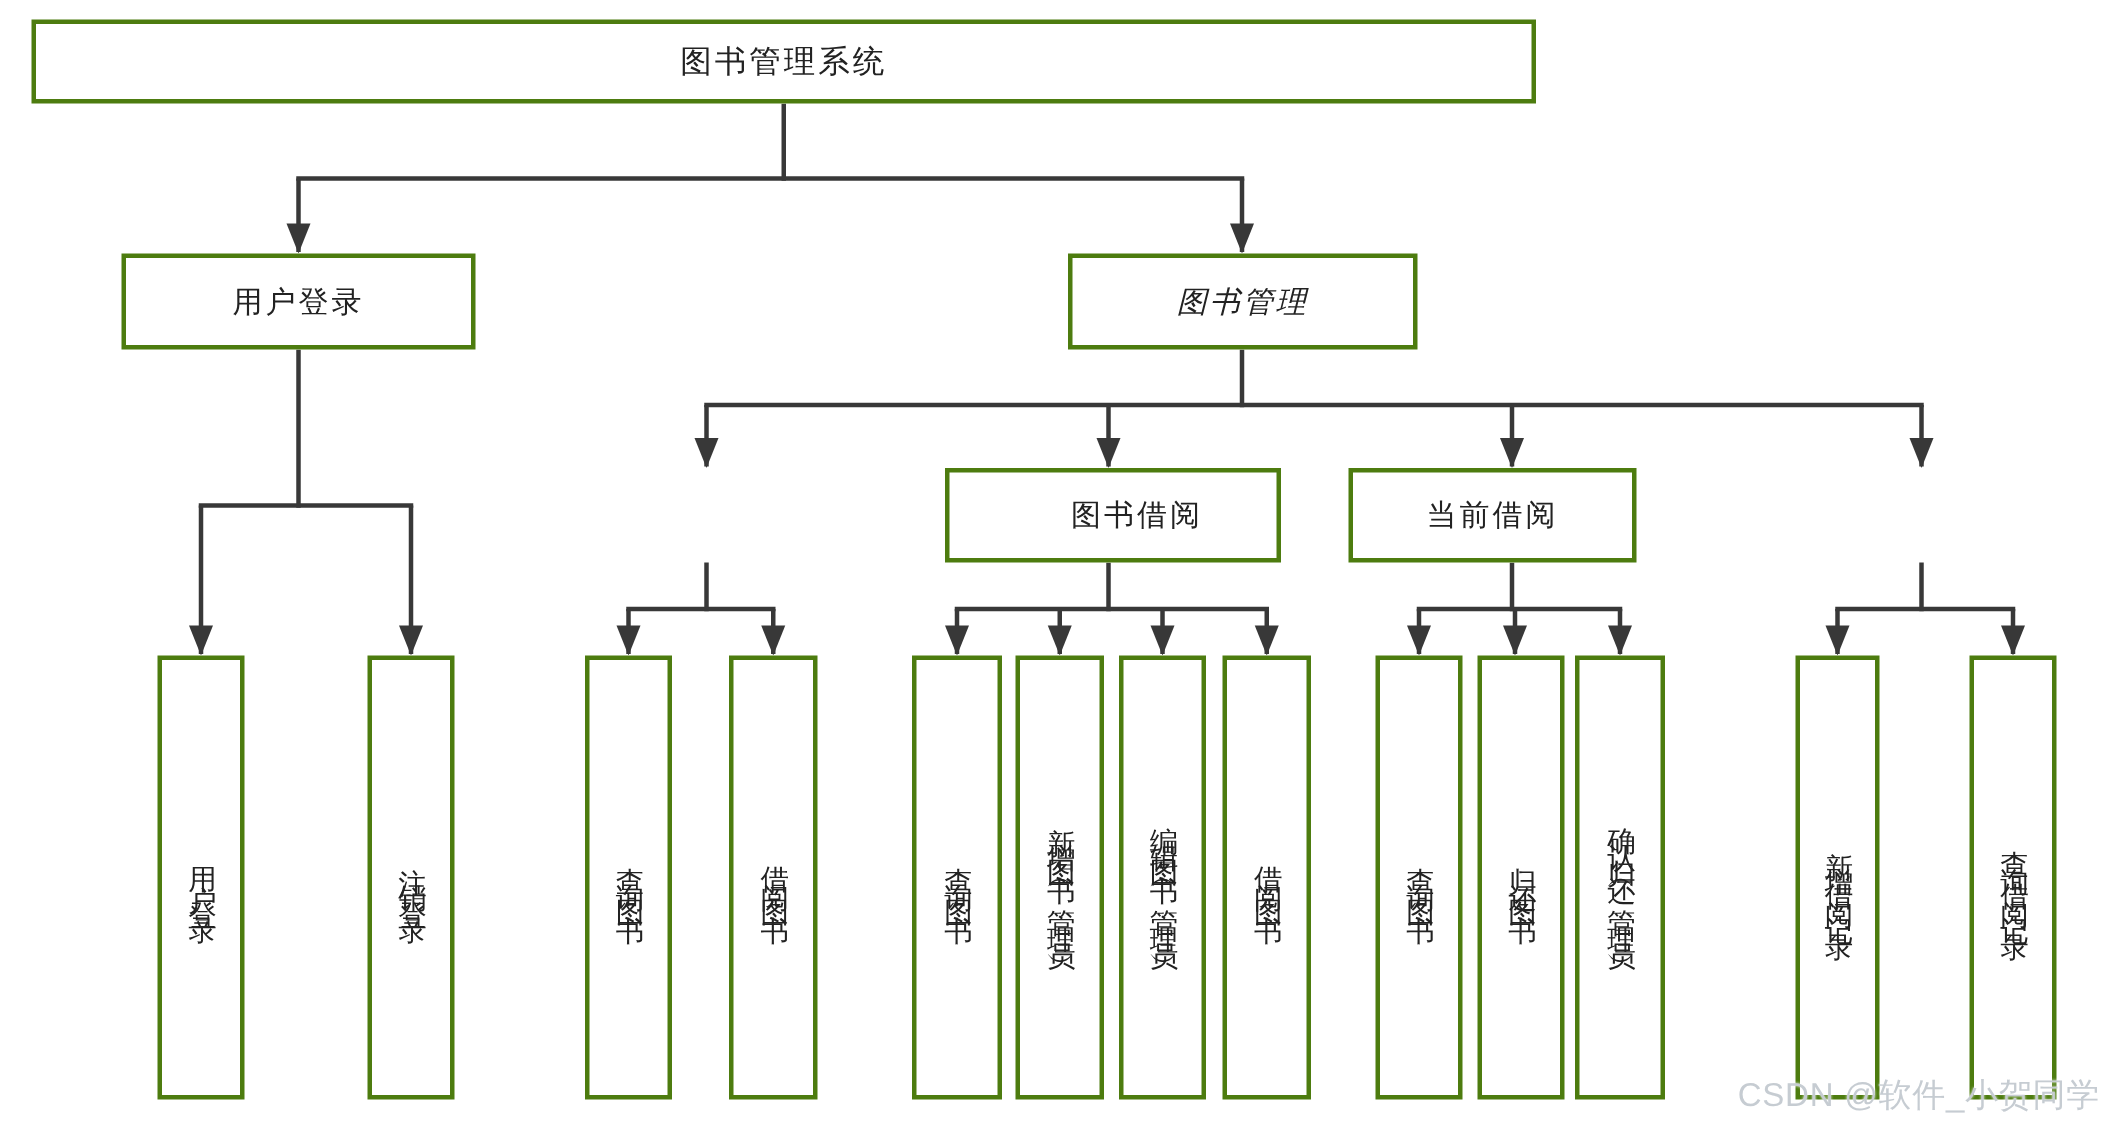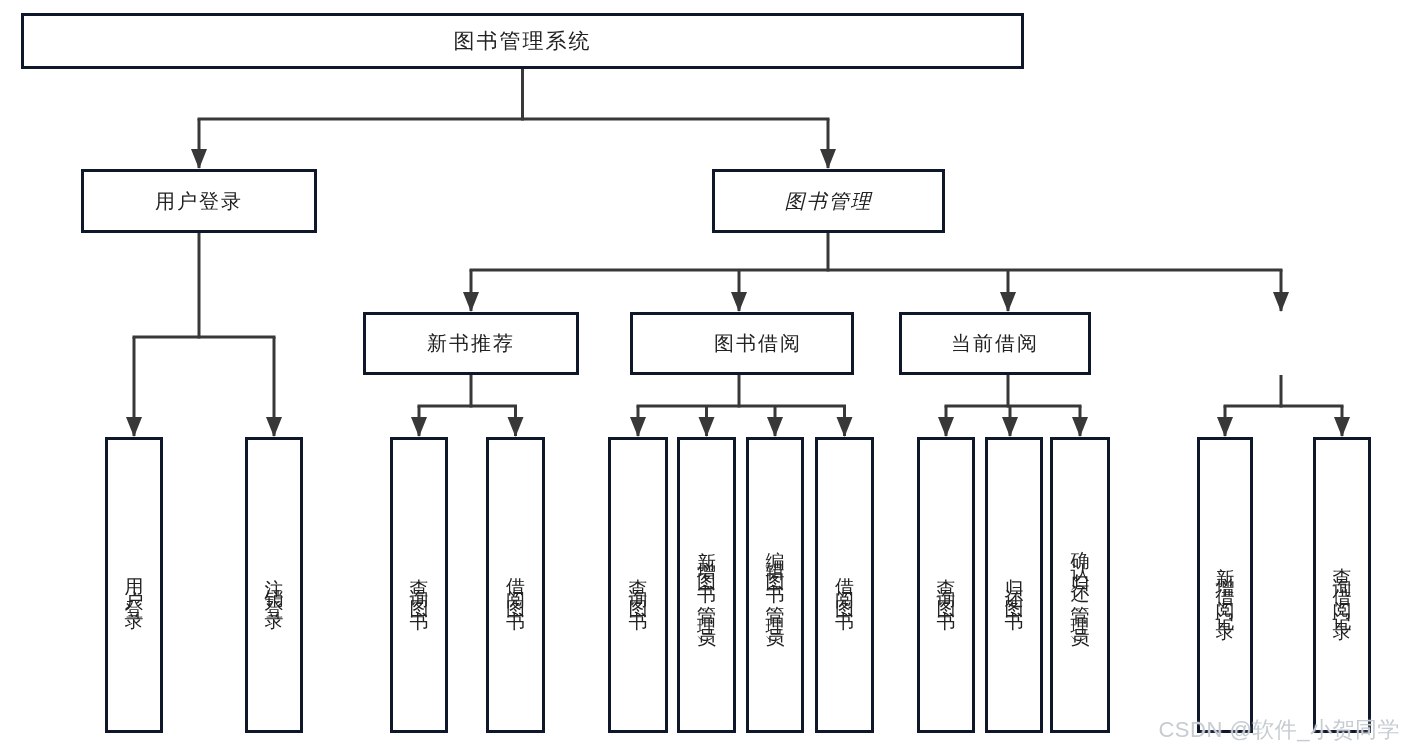--- a/index.html
+++ b/index.html
@@ -15,21 +15,21 @@
     position: absolute;
     left: 0; top: 0;
     width: 1405px; height: 747px;
     z-index: 1;
     pointer-events: none;
   }
   .node {
     position: absolute;
     box-sizing: border-box;
     background: #ffffff;
-    border: 3px solid #0f172a;
+    border: 3px solid #4d7c0f;
     display: flex;
     align-items: center;
     justify-content: center;
     color: #222222;
     z-index: 2;
     text-align: center;
   }
   .hnode {
     font-size: 20px;
     letter-spacing: 2px;
@@ -107,21 +107,20 @@
       <line x1="1225" y1="406" x2="1225" y2="436" marker-end="url(#arw)"></line>
       <line x1="1342" y1="406" x2="1342" y2="436" marker-end="url(#arw)"></line>
     </g>
   </svg>
 
   <div class="node hnode root-node" style="left:21px; top:13px; width:1003px; height:56px;">图书管理系统</div>
 
   <div class="node hnode" style="left:81px; top:169px; width:236px; height:64px;">用户登录</div>
   <div class="node hnode" style="left:712px; top:169px; width:233px; height:64px;font-style:italic;">图书管理</div>
 
-  <div class="node hnode" style="left:363px; top:312px; width:216px; height:63px;">新书推荐</div>
   <div class="node hnode" style="left:630px; top:312px; width:224px; height:63px;padding-left:32px;">图书借阅</div>
   <div class="node hnode" style="left:899px; top:312px; width:192px; height:63px;">当前借阅</div>
 
   <div class="node vnode" style="left:105px; top:437px; width:58px; height:296px;">用户登录</div>
   <div class="node vnode" style="left:245px; top:437px; width:58px; height:296px;">注销登录</div>
 
   <div class="node vnode" style="left:390px; top:437px; width:58px; height:296px;">查询图书</div>
   <div class="node vnode" style="left:486px; top:437px; width:59px; height:296px;">借阅图书</div>
 
   <div class="node vnode" style="left:608px; top:437px; width:60px; height:296px;">查询图书</div>

